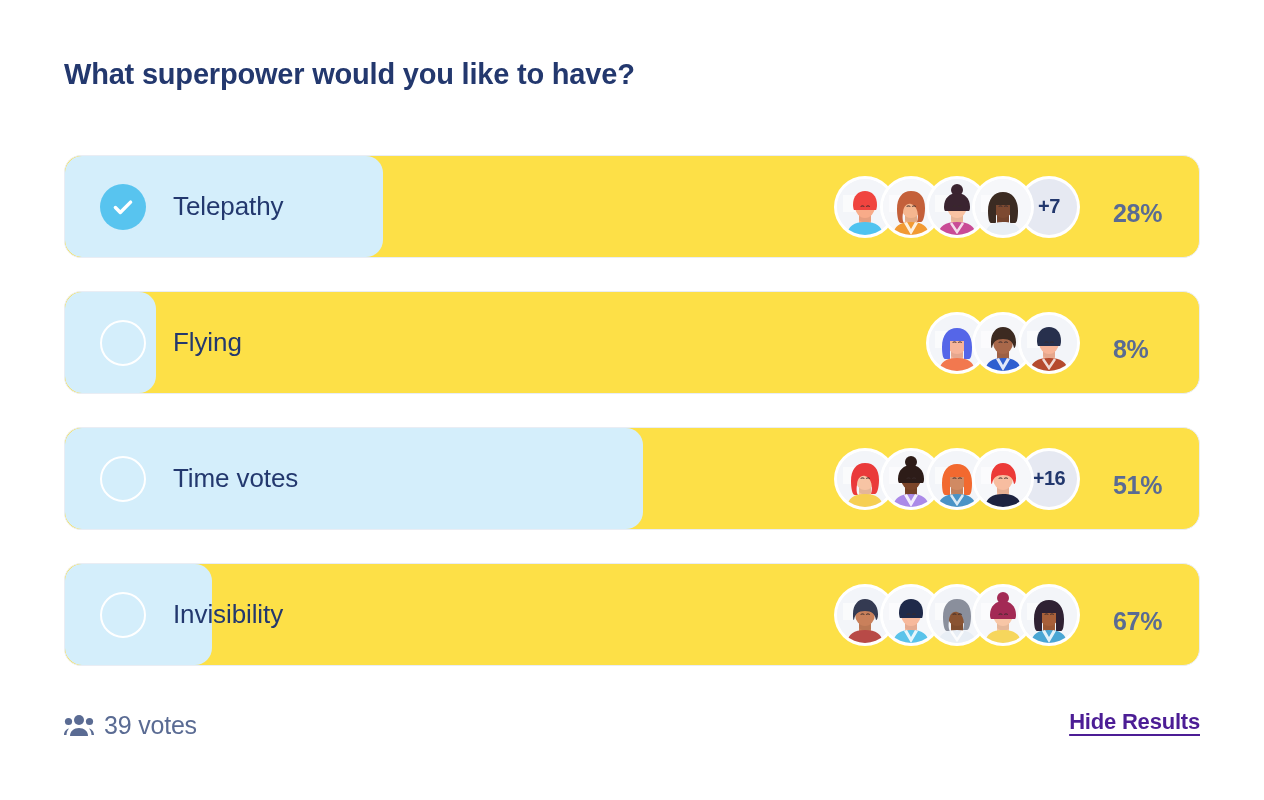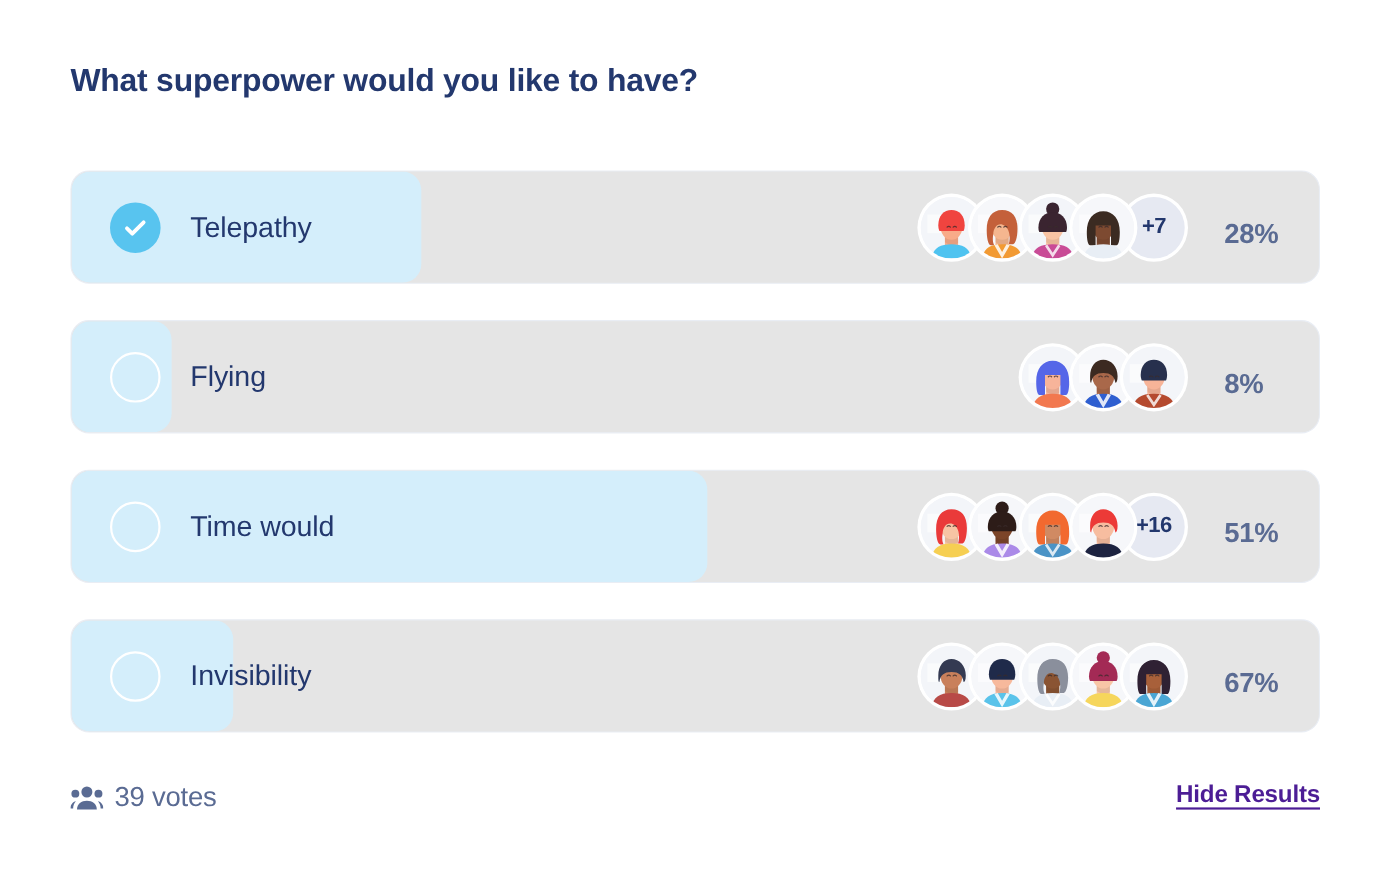--- a/index.html
+++ b/index.html
@@ -41,21 +41,21 @@
     top: 155px;
     width: 1136px;
   }
 
   .option-row {
     position: relative;
     height: 103px;
     margin-bottom: 33px;
     border: 1px solid #e9edf4;
     border-radius: 17px;
-    background: #e5e5e5;
+    background: #fde047;
     box-sizing: border-box;
     overflow: hidden;
   }
 
   .bar-fill {
     position: absolute;
     left: 0;
     top: 0;
     height: 100%;
     background: #d4eefb;
@@ -322,21 +322,21 @@
               </svg>
             </div>
           </div>
           <div class="percent">8%</div>
         </div>
       </div>
       <div class="option-row">
         <div class="bar-fill" style="width: 51%;"></div>
         <div class="row-content">
           <div class="radio"></div>
-          <div class="option-label">Time would</div>
+          <div class="option-label">Time votes</div>
           <div class="spacer"></div>
           <div class="avatars">
             <div class="avatar">
               <svg viewBox="0 0 56 56" xmlns="http://www.w3.org/2000/svg">
                 <circle cx="28" cy="28" r="28" fill="#f3f5f9"></circle>
                 <rect x="6" y="16" width="17" height="17" fill="#ffffff" opacity="0.55"></rect>
                 <path d="M22 36h12v10H22z" fill="#f7c4a4"></path>
                 <path d="M22 36h12v6c-4 3-9 2-12-1z" fill="#000000" opacity="0.07"></path>
                 <ellipse cx="28" cy="27" rx="10" ry="12" fill="#f7c4a4"></ellipse>
                 <path d="M14 30c0-11 5-18 14-18s14 6 14 17c0 8-2 14-4 14h-4c2-6 1-16-6-18-5-1-8 4-8 9-1 5 0 9 1 10h-3c-3 0-4-8-4-14z" fill="#ea3a3a"></path>

